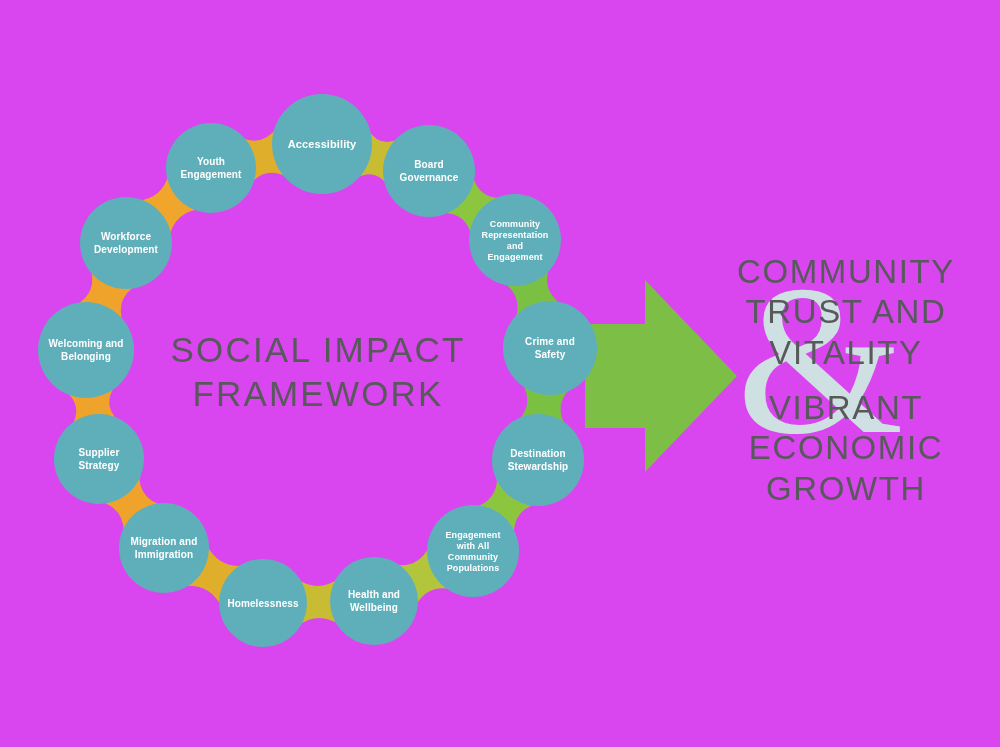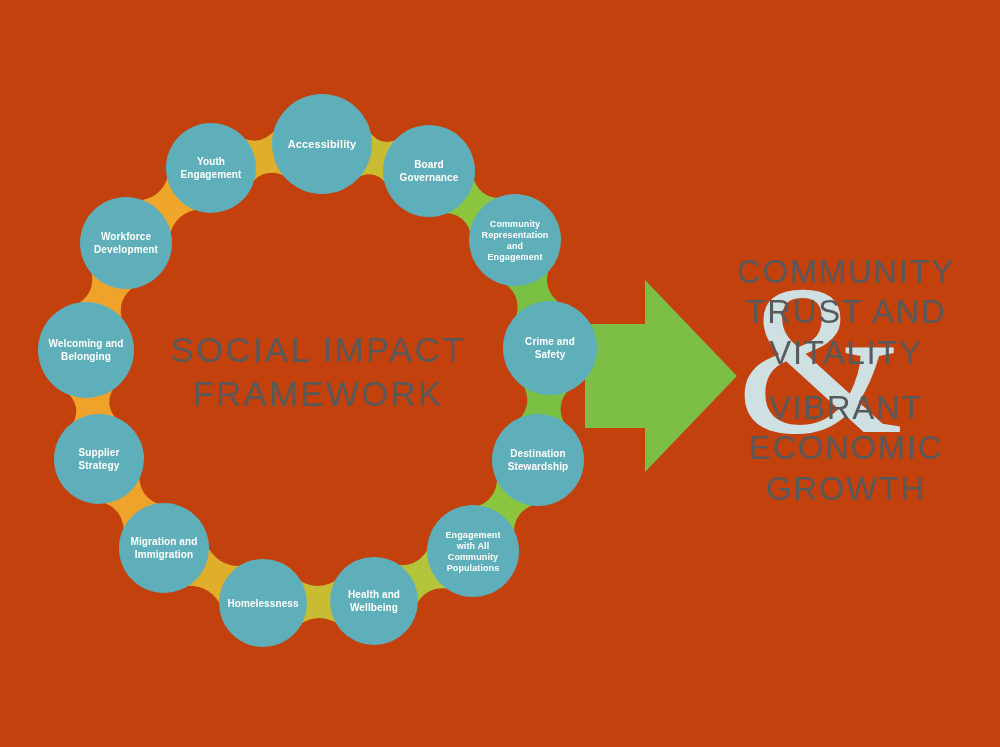--- a/index.html
+++ b/index.html
@@ -1,18 +1,18 @@
 <!DOCTYPE html>
 <html><head>
 <meta charset="utf-8">
 <title>Social Impact Framework</title>
 <style>
   html,body{margin:0;padding:0;background:#ffffff;}
   body{width:1000px;height:747px;overflow:hidden;font-family:"Liberation Sans",sans-serif;}
-  #stage{position:relative;width:1000px;height:747px;background:#c2410c;}
+  #stage{position:relative;width:1000px;height:747px;background:#d946ef;}
   #diagram{position:absolute;left:0;top:0;width:1000px;height:747px;}
   .node-label{
     font-family:"Liberation Sans",sans-serif;
     font-weight:bold;
     fill:#ffffff;
     text-anchor:middle;
     letter-spacing:0.1px;
   }
   .center-title{
     font-family:"Liberation Sans",sans-serif;

